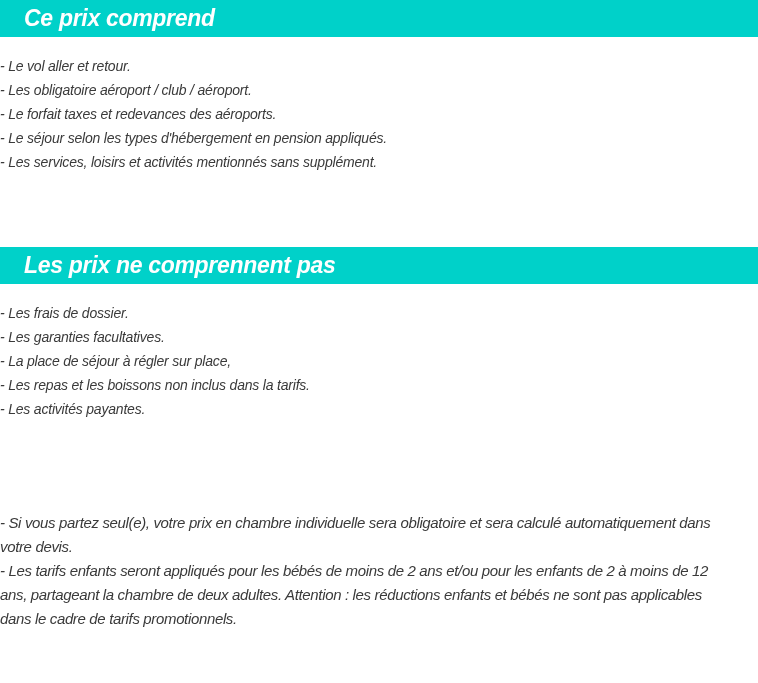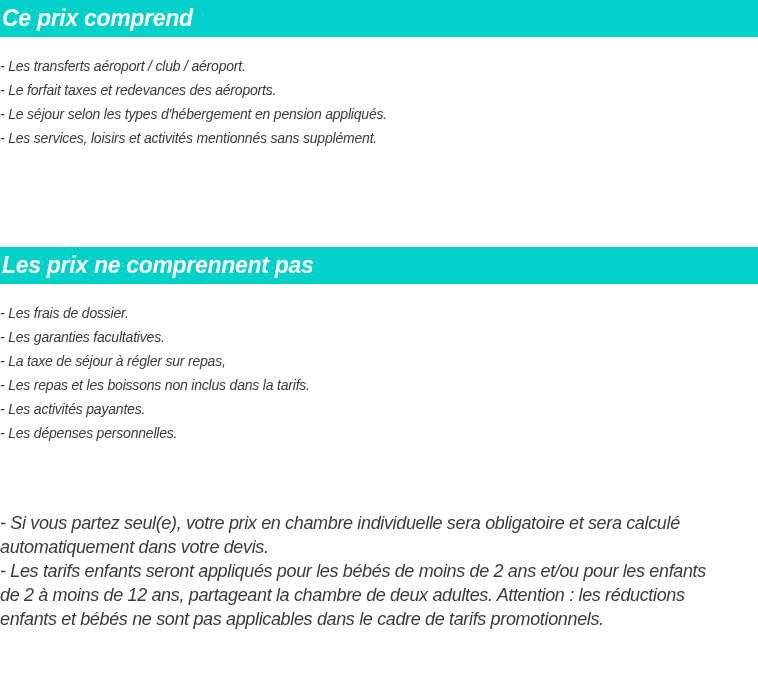--- a/index.html
+++ b/index.html
@@ -6,63 +6,63 @@
     body { width: 758px; height: 683px; overflow: hidden; font-family: "Liberation Sans", sans-serif; }
     .section { position: absolute; left: 0; width: 758px; }
     .banner {
       height: 37px;
       background: #00d1c9;
       color: #ffffff;
       font-style: italic;
       font-weight: bold;
       font-size: 23px;
       line-height: 37px;
-      padding-left: 2px;
+      padding-left: 24px;
       box-sizing: border-box;
       letter-spacing: -0.3px;
     }
     .items { margin-top: 17px; }
     .item {
       font-style: italic;
       font-size: 14px;
       color: #3a3a3a;
       line-height: 24px;
       letter-spacing: -0.2px;
     }
     .para {
       font-style: italic;
-      font-size: 18px;
+      font-size: 15px;
       color: #3a3a3a;
       line-height: 24px;
       letter-spacing: -0.35px;
       width: 714px;
     }
   </style>
 </head>
 <body>
 
 <div class="section" style="top:0px;">
   <div class="banner">Ce prix comprend</div>
   <div class="items">
-    <div class="item">- Les transferts aéroport / club / aéroport.</div>
+    <div class="item">- Le vol aller et retour.</div>
+    <div class="item">- Les obligatoire aéroport / club / aéroport.</div>
     <div class="item">- Le forfait taxes et redevances des aéroports.</div>
     <div class="item">- Le séjour selon les types d'hébergement en pension appliqués.</div>
     <div class="item">- Les services, loisirs et activités mentionnés sans supplément.</div>
   </div>
 </div>
 
 <div class="section" style="top:247px;">
   <div class="banner">Les prix ne comprennent pas</div>
   <div class="items">
     <div class="item">- Les frais de dossier.</div>
     <div class="item">- Les garanties facultatives.</div>
-    <div class="item">- La taxe de séjour à régler sur repas,</div>
+    <div class="item">- La place de séjour à régler sur place,</div>
     <div class="item">- Les repas et les boissons non inclus dans la tarifs.</div>
     <div class="item">- Les activités payantes.</div>
-    <div class="item">- Les dépenses personnelles.</div>
   </div>
 </div>
 
 <div class="section" style="top:494px;">
   <div class="items">
     <div class="para">- Si vous partez seul(e), votre prix en chambre individuelle sera obligatoire et sera calculé automatiquement dans votre devis.</div>
     <div class="para">- Les tarifs enfants seront appliqués pour les bébés de moins de 2 ans et/ou pour les enfants de 2 à moins de 12 ans, partageant la chambre de deux adultes. Attention : les réductions enfants et bébés ne sont pas applicables dans le cadre de tarifs promotionnels.</div>
   </div>
 </div>
 

